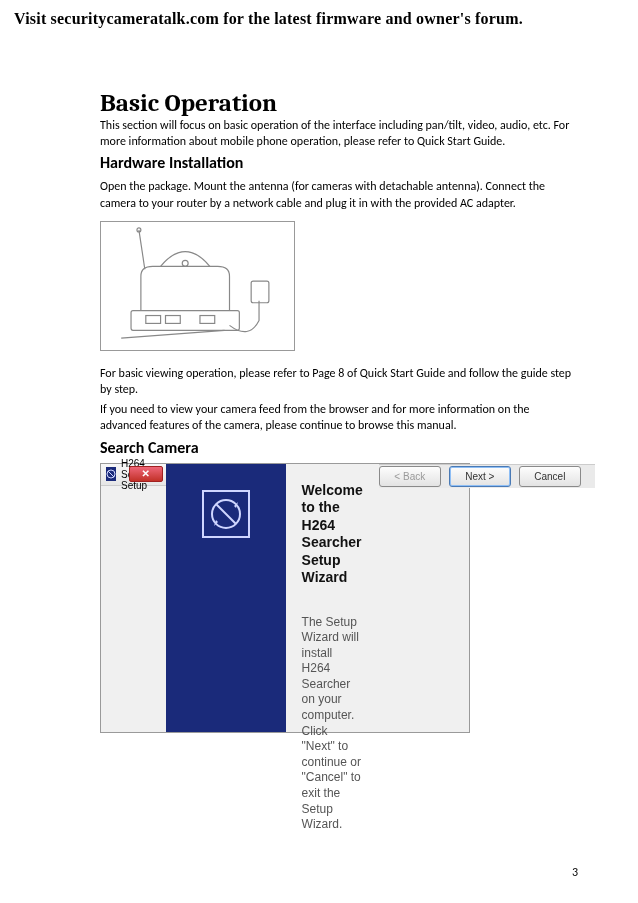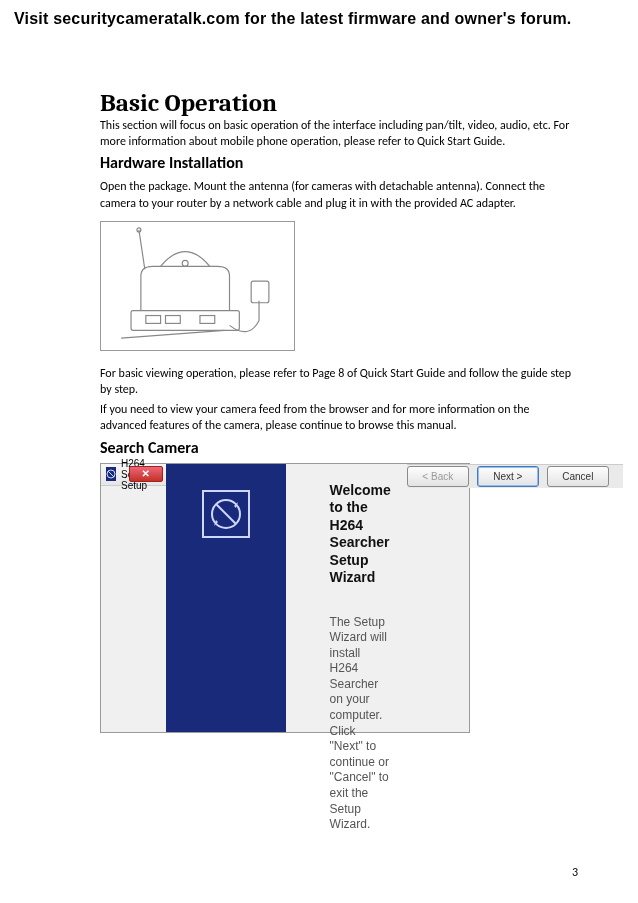--- a/index.html
+++ b/index.html
@@ -5,21 +5,21 @@
   * { box-sizing: border-box; margin: 0; padding: 0; }
   body {
     width: 638px;
     height: 903px;
     background: #fff;
     font-family: Calibri, "Segoe UI", Arial, sans-serif;
     color: #000;
     position: relative;
   }
   .header-banner {
-    font-family: Liberation Sans, sans-serif;
+    font-family: Liberation Serif, serif;
     font-weight: bold;
     font-size: 16px;
     padding: 10px 14px 0 14px;
     letter-spacing: 0.2px;
   }
   .content {
     padding: 60px 60px 0 100px;
   }
   h1.main-title {
     font-family: Cambria, Georgia, serif;
@@ -82,21 +82,20 @@
     border: 1px solid #a02020;
     border-radius: 2px;
     color: #fff;
     font-size: 10px;
     display: flex; align-items: center; justify-content: center;
     font-weight: bold;
   }
   .wizard-body {
     flex: 1;
     display: flex;
-    gap: 28px;
   }
   .wizard-left {
     width: 120px;
     background: #1a2a7a;
     display: flex;
     align-items: flex-start;
     justify-content: center;
     padding-top: 26px;
   }
   .wizard-left-icon {

